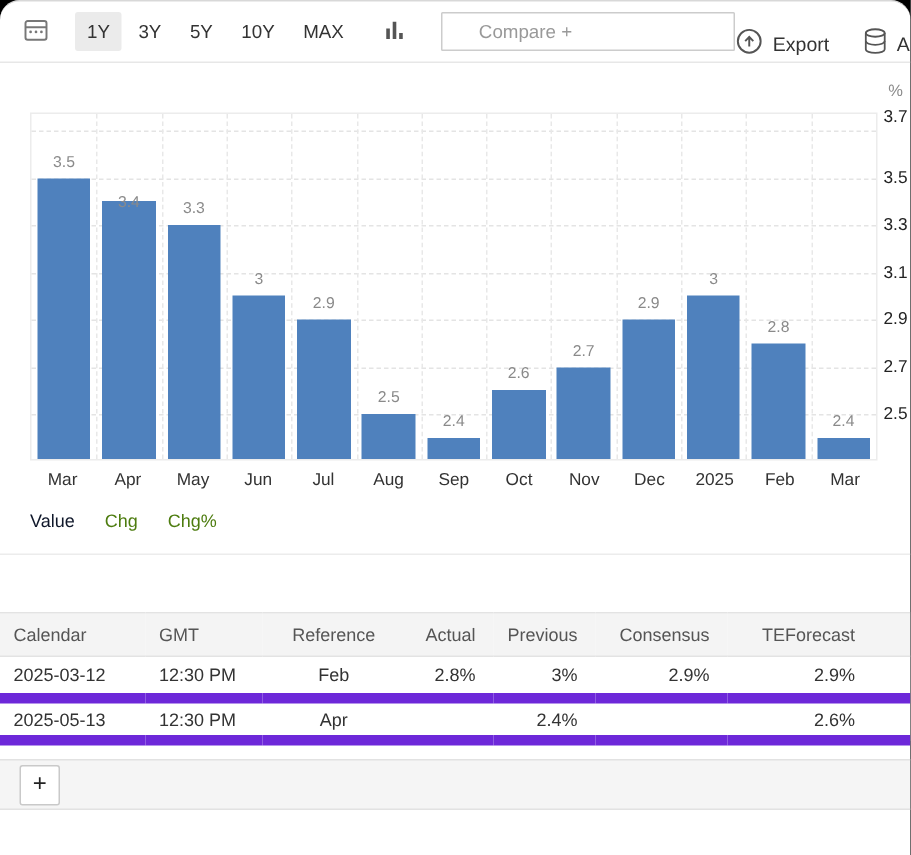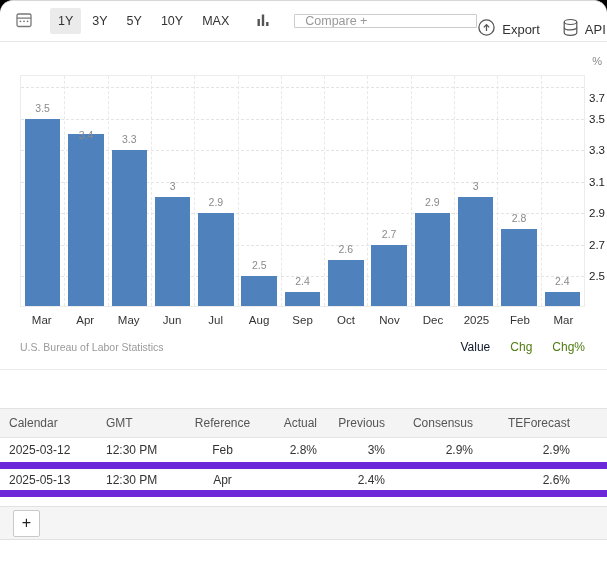--- a/index.html
+++ b/index.html
@@ -15,22 +15,22 @@
   }
   .icon-btn { background:none; border:none; cursor:pointer; display:flex; align-items:center; padding:3px; }
   .ranges { display:flex; align-items:center; margin-left:14px; }
   .range-btn {
     background:none; border:none; font-family:inherit; font-size:12.5px; color:#333;
     padding:6px 8px; margin-right:3px; cursor:pointer; border-radius:2px;
   }
   .range-btn.selected { background:#ebebeb; }
   .chart-type-btn { margin-left:12px; }
   .compare-input {
-    margin-left:20px; width:196px; height:14px; border:1px solid #ccc; border-radius:1px;
-    font-family:inherit; font-size:12.5px; padding:0 10px; color:#0369a1; outline:none;
+    margin-left:20px; width:196px; height:26px; border:1px solid #ccc; border-radius:1px;
+    font-family:inherit; font-size:12.5px; padding:0 24px; color:#0369a1; outline:none;
   }
   .compare-input::placeholder { color:#999; }
   .toolbar-right { margin-left:auto; display:flex; align-items:center; gap:22px; padding-right:2px; }
   .tool-link { display:flex; align-items:center; gap:6px; background:none; border:none;
     font-family:inherit; font-size:13px; color:#333; cursor:pointer;margin-top:16px; }
   
   .chart-section { position:relative; padding-top:33px; border-bottom:1px solid #ececec; }
   .unit-label { position:absolute; top:13px; right:5px; font-size:11px; color:#8a8a8a; }
   .plot-wrap { position:relative; margin:0 22px 0 20px; height:232px; border:1px solid #ececec; background:#fff; }
   .hgrid { position:absolute; left:0; right:0; border-top:1px dashed #e4e4e4; }
@@ -135,21 +135,21 @@
         <span class="ytick" style="top: 168.562px;">2.7</span>
         <div class="hgrid" style="top: 137.055px;"></div>
         <span class="ytick" style="top: 137.055px;">2.9</span>
         <div class="hgrid" style="top: 105.548px;"></div>
         <span class="ytick" style="top: 105.548px;">3.1</span>
         <div class="hgrid" style="top: 74.0411px;"></div>
         <span class="ytick" style="top: 74.0411px;">3.3</span>
         <div class="hgrid" style="top: 42.5342px;"></div>
         <span class="ytick" style="top: 42.5342px;">3.5</span>
         <div class="hgrid" style="top: 11.0274px;"></div>
-        <span class="ytick" style="top: 22px;">3.7</span>
+        <span class="ytick" style="top: 2px;">3.7</span>
         <div class="vgrid" style="left: 7.69231%;"></div>
         <div class="vgrid" style="left: 15.3846%;"></div>
         <div class="vgrid" style="left: 23.0769%;"></div>
         <div class="vgrid" style="left: 30.7692%;"></div>
         <div class="vgrid" style="left: 38.4615%;"></div>
         <div class="vgrid" style="left: 46.1538%;"></div>
         <div class="vgrid" style="left: 53.8462%;"></div>
         <div class="vgrid" style="left: 61.5385%;"></div>
         <div class="vgrid" style="left: 69.2308%;"></div>
         <div class="vgrid" style="left: 76.9231%;"></div>
@@ -217,21 +217,20 @@
         <span class="xlabel">Aug</span>
         <span class="xlabel">Sep</span>
         <span class="xlabel">Oct</span>
         <span class="xlabel">Nov</span>
         <span class="xlabel">Dec</span>
         <span class="xlabel">2025</span>
         <span class="xlabel">Feb</span>
         <span class="xlabel">Mar</span>
       </div>
     <div class="chart-footer">
-      <span class="source-text">U.S. Bureau of Labor Statistics</span>
       <div class="modes" id="modes">
           <button class="mode-btn selected" style="color: #0f172a;">Value</button>
           <button class="mode-btn">Chg</button>
           <button class="mode-btn">Chg%</button>
         </div>
     </div>
   </div>
 
   <table class="cal-table">
     <colgroup>

